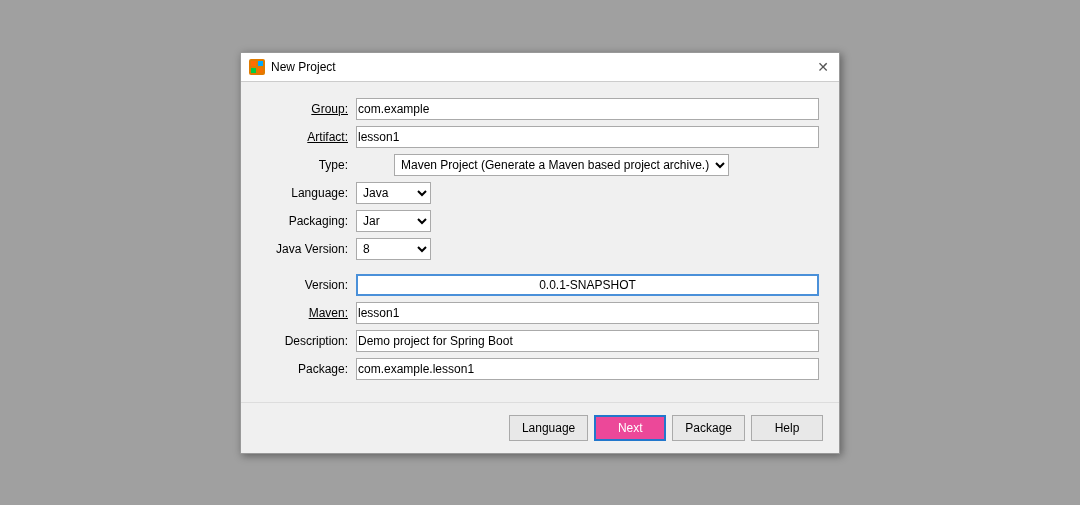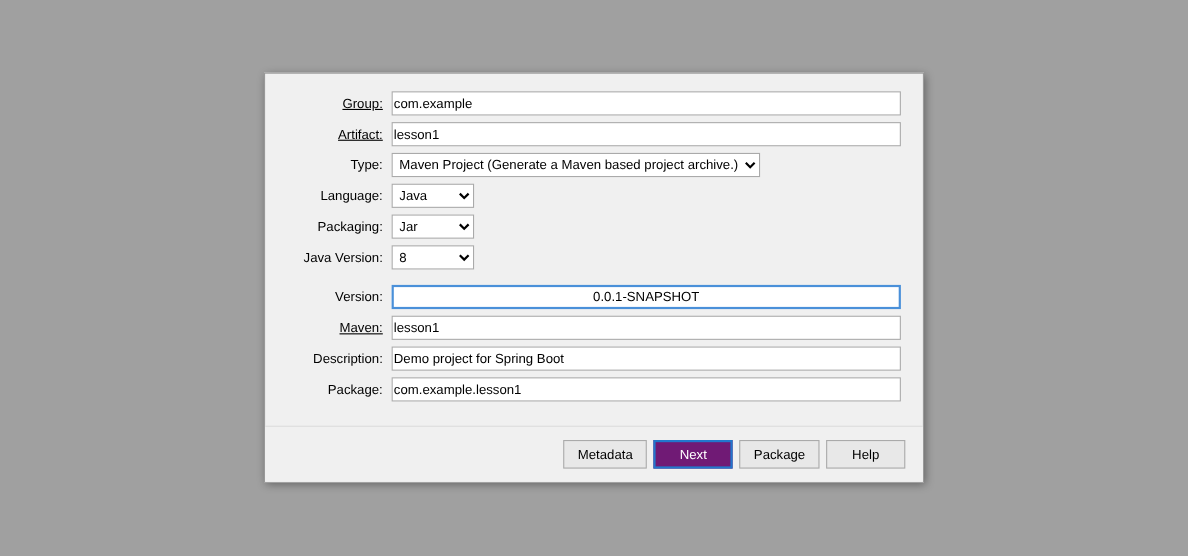--- a/index.html
+++ b/index.html
@@ -123,20 +123,21 @@
       padding: 0 2px;
       font-size: 12px;
       background: #fff;
       color: #000;
       cursor: pointer;
       outline: none;
     }
 
     .form-select-wide {
       min-width: 250px;
+      margin-left: 38px;
     }
 
     .form-select-medium {
       min-width: 75px;
     }
 
     .spacer-row {
       height: 8px;
     }
 
@@ -154,35 +155,49 @@
       height: 26px;
       padding: 0 12px;
       font-size: 12px;
       border: 1px solid #aaa;
       background: #e8e8e8;
       cursor: pointer;
       color: #000;
     }
 
     .footer-btn.primary {
-      background: #701a75;
+      background: #ec4899;
       color: #fff;
       border: 2px solid #2277cc;
     }
 
     .type-select-container {
       display: flex;
       align-items: center;
     }
   </style>
 </head>
 <body>
 
 <div class="dialog">
 
+  <div class="title-bar">
+    <div class="title-bar-left">
+      <div class="title-bar-icon">
+        <svg width="14" height="14" viewBox="0 0 14 14">
+          <rect x="1" y="1" width="5" height="5" fill="#ff6b00"></rect>
+          <rect x="8" y="1" width="5" height="5" fill="#00aaff"></rect>
+          <rect x="1" y="8" width="5" height="5" fill="#00cc44"></rect>
+          <rect x="8" y="8" width="5" height="5" fill="#ff6b00" opacity="0.6"></rect>
+        </svg>
+      </div>
+      <span class="title-text">New Project</span>
+    </div>
+    <button class="close-btn">✕</button>
+  </div>
 
   <div class="dialog-content">
 
     <div class="form-row">
       <label class="form-label underline">Group:</label>
       <input class="form-input" type="text" value="com.example" style="">
     </div>
 
     <div class="form-row">
       <label class="form-label underline">Artifact:</label>
@@ -242,18 +257,18 @@
       <input class="form-input" type="text" value="Demo project for Spring Boot" style="">
     </div>
 
     <div class="form-row">
       <label class="form-label">Package:</label>
       <input class="form-input" type="text" value="com.example.lesson1" style="">
     </div>
   </div>
 
   <div class="dialog-footer">
-    <button class="footer-btn">Metadata</button>
+    <button class="footer-btn">Language</button>
     <button class="footer-btn primary">Next</button>
     <button class="footer-btn">Package</button>
     <button class="footer-btn">Help</button>
   </div>
 </div>
 
 </body></html>

